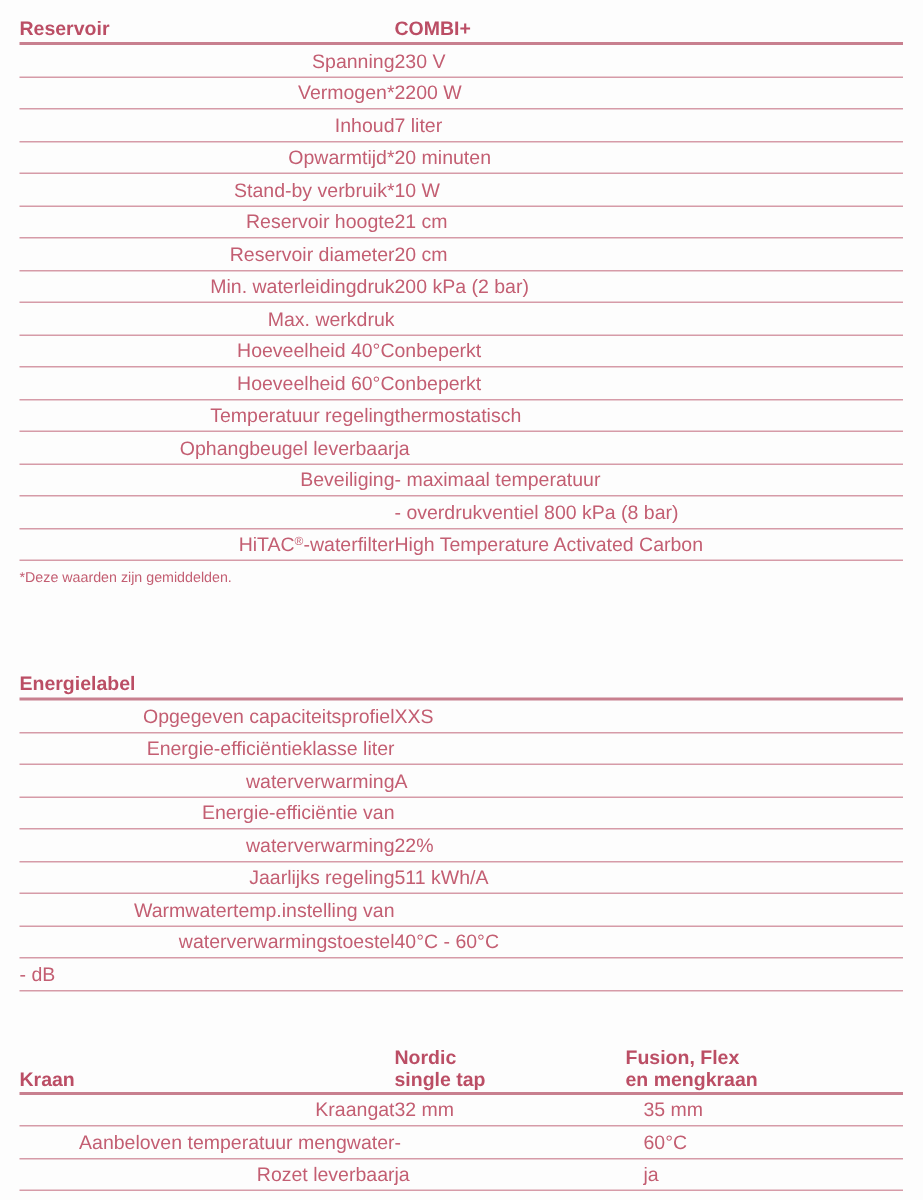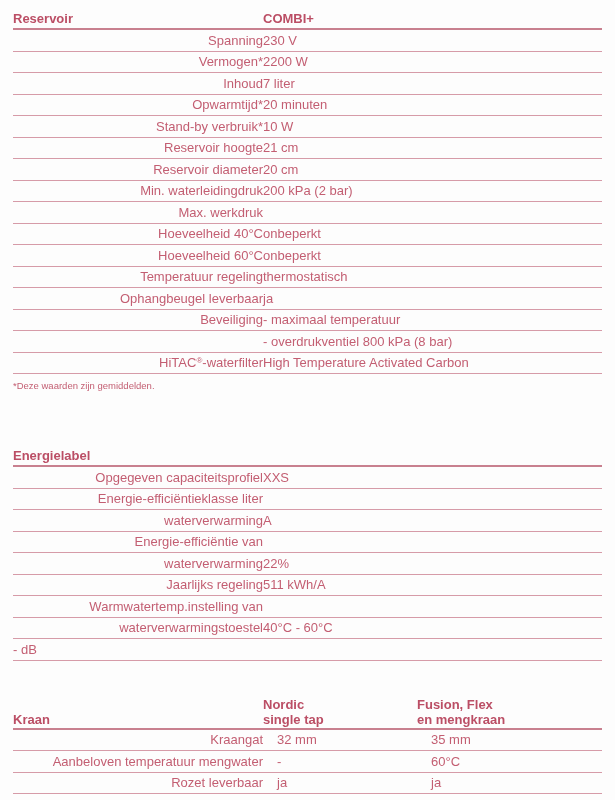--- a/index.html
+++ b/index.html
@@ -18,22 +18,22 @@
   }
   .sheet{padding:8px 13px 0 13px;width:615px;}
   section{display:block;}
   .row{
     display:flex;align-items:center;
     height:21.5px;
     border-bottom:1px solid var(--line);
   }
   .row .label{width:250px;flex:0 0 250px;white-space:nowrap;overflow:hidden;text-align:right;}
   .row .value{flex:1;white-space:nowrap;}
-  .row .c2{flex:0 0 154px;width:154px;white-space:nowrap;margin-left:14px;}
-  .row .c3{flex:1;white-space:nowrap;}
+  .row .c2{flex:0 0 154px;width:154px;white-space:nowrap;}
+  .row .c3{flex:1;white-space:nowrap;margin-left:12px;}
   .hdr{
     display:flex;align-items:center;
     height:22px;
     border-bottom:2px solid var(--line-strong);
     font-weight:bold;color:var(--bold);
   }
   .hdr .label{width:250px;flex:0 0 250px;}
   .hdr .value{flex:1;}
   .kraanhdr{
     align-items:flex-end;

